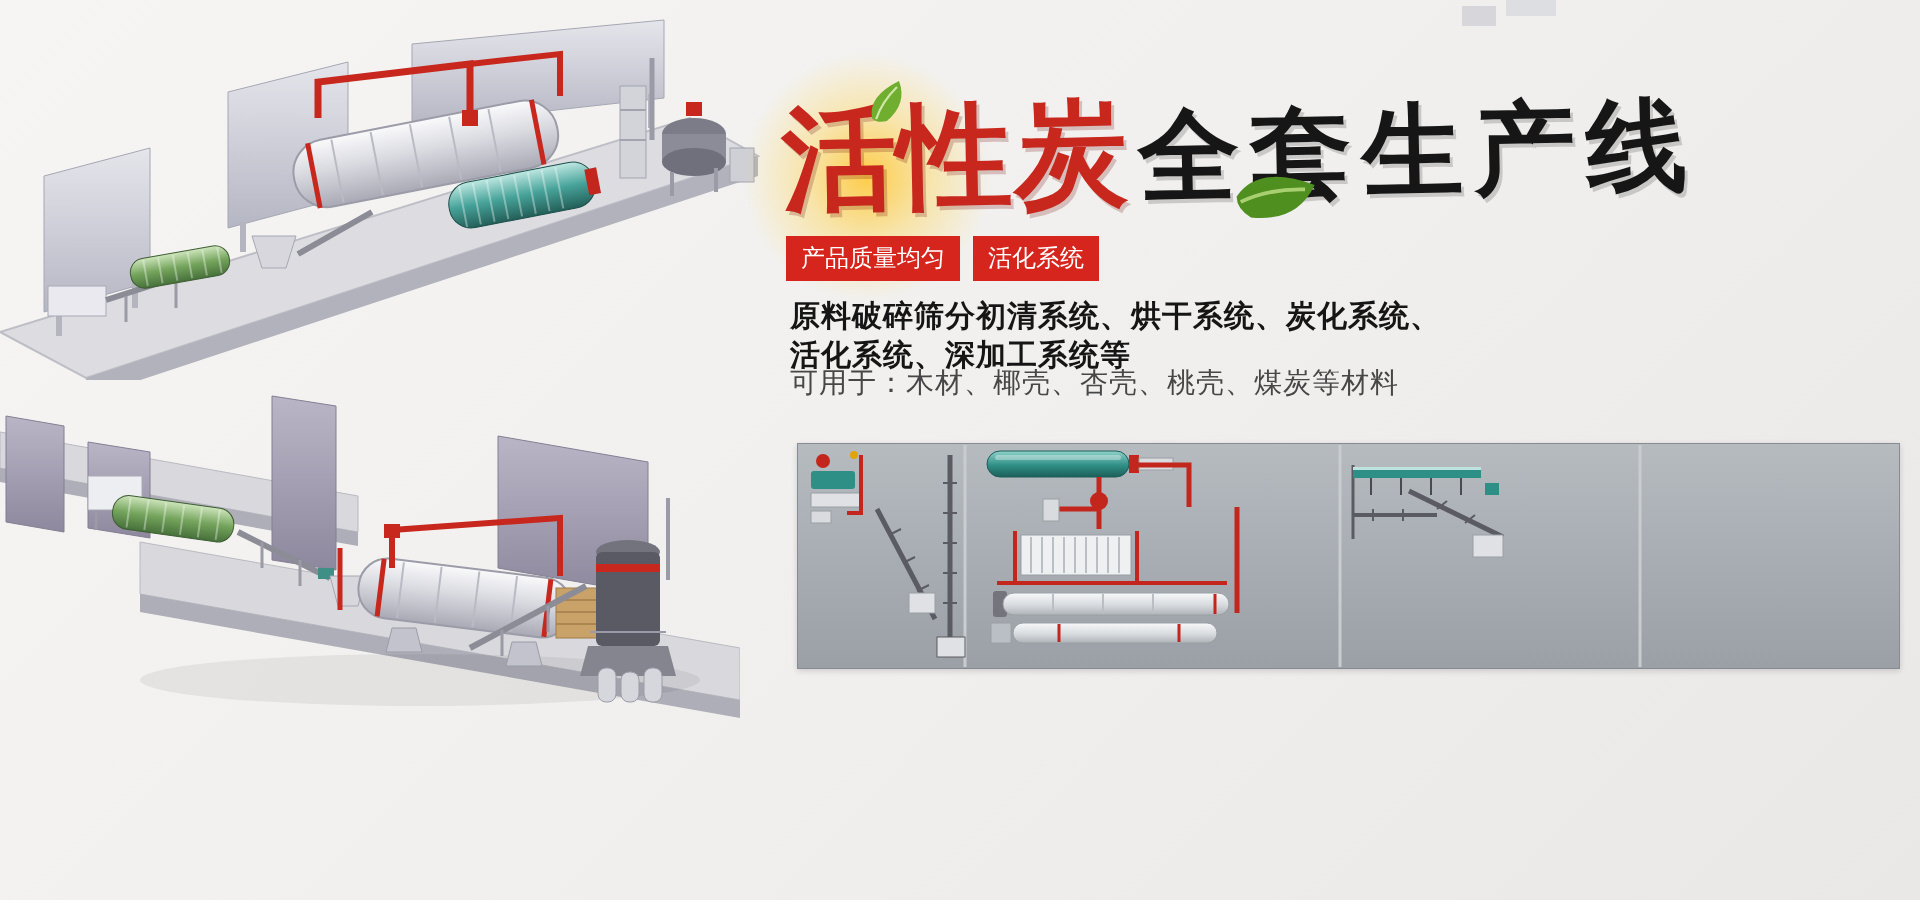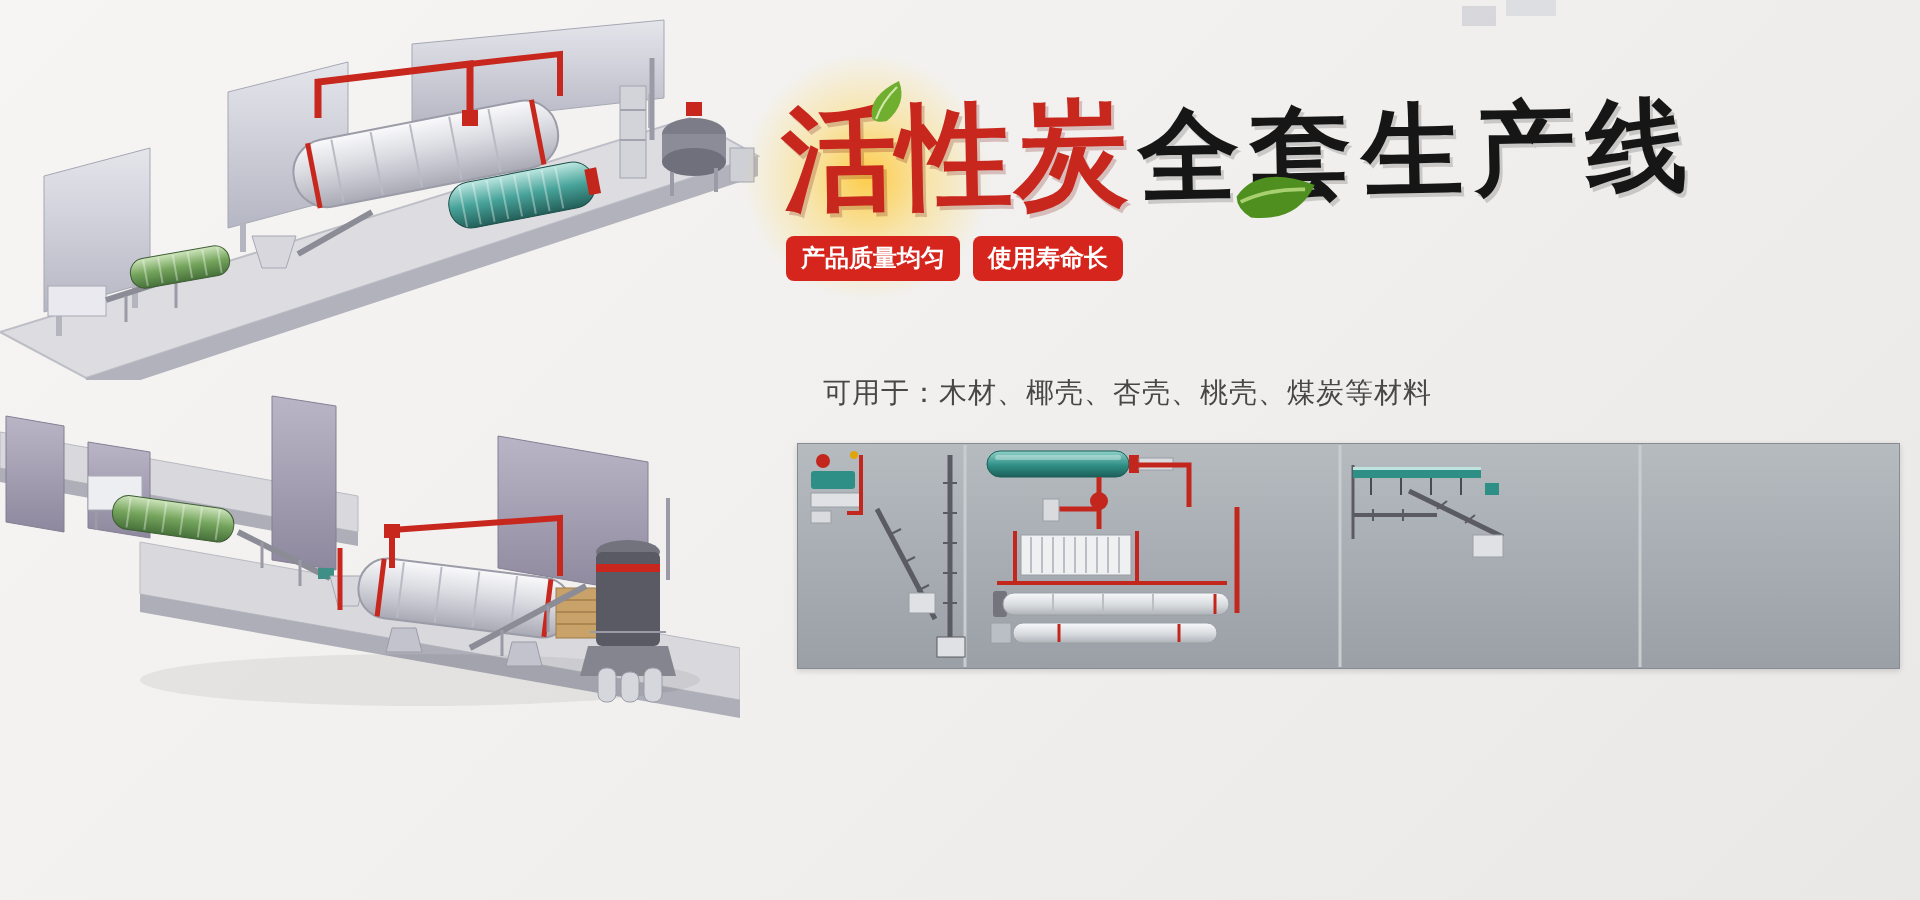--- a/index.html
+++ b/index.html
@@ -21,27 +21,27 @@
   .t-red  { font-size:114px; font-weight:900; color:#c8271e; letter-spacing:2px;
             text-shadow:3px 4px 0 rgba(110,10,6,.22); }
   .t-black{ font-size:101px; font-weight:900; color:#161616; letter-spacing:11px; margin-left:8px;
             text-shadow:3px 4px 0 rgba(0,0,0,.16); }
 
   .leaf { position:absolute; }
   .leaf-small { left:866px; top:86px; transform:rotate(-26deg); }
   .leaf-big   { left:1236px; top:168px; transform:rotate(20deg); }
 
   .badges { position:absolute; left:786px; top:236px; display:flex; gap:13px; }
-  .badge { background:#d6251d; color:#ffffff; font-size:24px; font-weight:700;
-           padding:8px 15px; border-radius:8px; line-height:1.2; white-space:nowrap; }
+  .badge { background:#d6251d; color:#ffffff; font-size:24px; font-weight:400;
+           padding:8px 15px; border-radius:0; line-height:1.2; white-space:nowrap; }
 
   .desc { position:absolute; left:790px; top:296px; font-size:30px; font-weight:700;
           color:#151515; line-height:39px; letter-spacing:1px; }
-  .usage { position:absolute; left:790px; top:374px; font-size:28px; font-weight:400;
-           color:#474747; letter-spacing:1px;margin-left:33px; }
+  .usage { position:absolute; left:790px; top:364px; font-size:28px; font-weight:400;
+           color:#474747; letter-spacing:1px; }
 
   .diagram { position:absolute; left:797px; top:443px; width:1103px; height:226px;
              box-shadow:0 2px 6px rgba(0,0,0,.15); }
 </style>
 </head>
 <body>
 
 <div class="canvas">
 
   <div class="render render-top">
@@ -274,23 +274,27 @@
     <path d="M1,22 Q6,2 38,2 Q36,24 12,30 Q3,28 1,22 Z" fill="#6fae2f"></path>
     <path d="M4,24 Q16,12 34,6" stroke="#cfe8a8" stroke-width="2" fill="none"></path>
   </svg>
   <svg class="leaf leaf-big" viewBox="0 0 40 32" width="76" height="60">
     <path d="M1,22 Q6,2 38,2 Q36,24 12,30 Q3,28 1,22 Z" fill="#4f8f1f"></path>
     <path d="M4,24 Q16,12 34,6" stroke="#a8d070" stroke-width="2" fill="none"></path>
   </svg>
 
   <div class="badges">
     <span class="badge">产品质量均匀</span>
-    <span class="badge">使用寿命长</span>
-  </div>
-
+    <span class="badge">活化系统</span>
+  </div>
+
+  <div class="desc">
+    <div>原料破碎筛分初清系统、烘干系统、炭化系统、</div>
+    <div>活化系统、深加工系统等</div>
+  </div>
   <div class="usage">可用于：木材、椰壳、杏壳、桃壳、煤炭等材料</div>
 
   <div class="diagram">
     <svg viewBox="0 0 1103 226" width="1103" height="226">
       <defs>
         <linearGradient id="g3-bg" x1="0" x2="0" y1="0" y2="1">
           <stop offset="0%" stop-color="#b6bbc0"></stop>
             <stop offset="100%" stop-color="#9aa0a6"></stop>
         </linearGradient>
         <linearGradient id="g3-teal" x1="0" x2="0" y1="0" y2="1">

